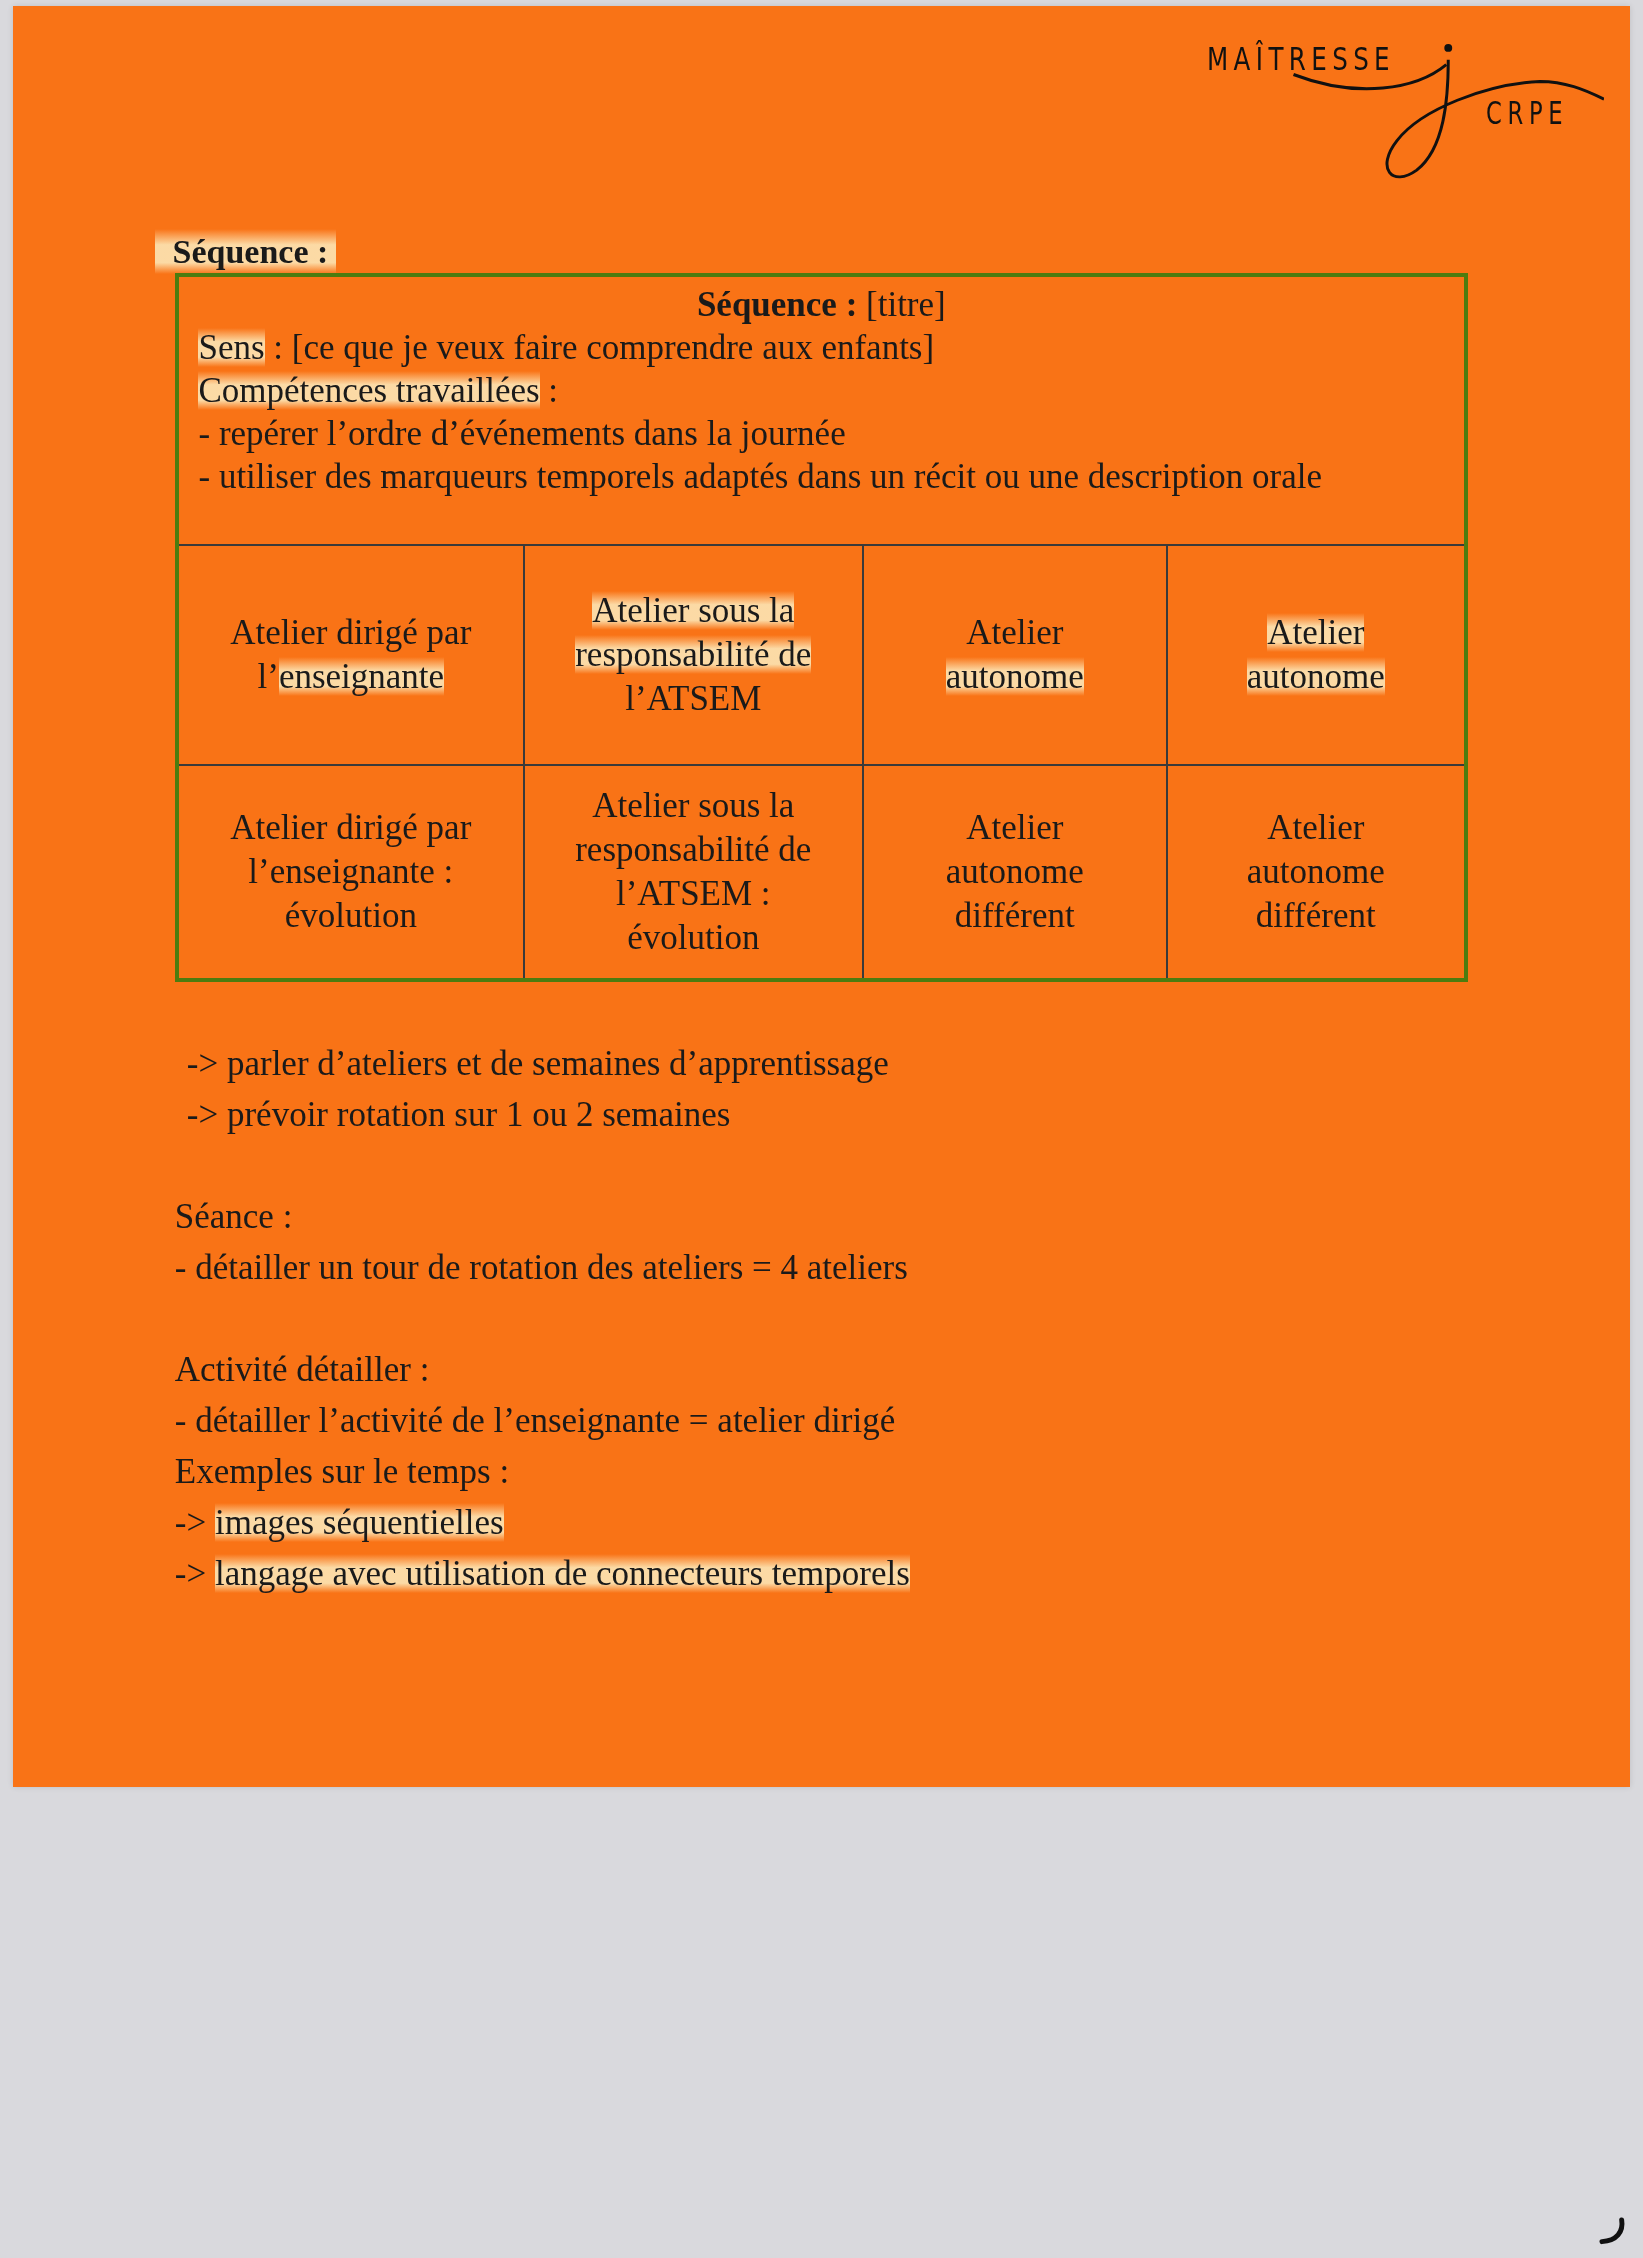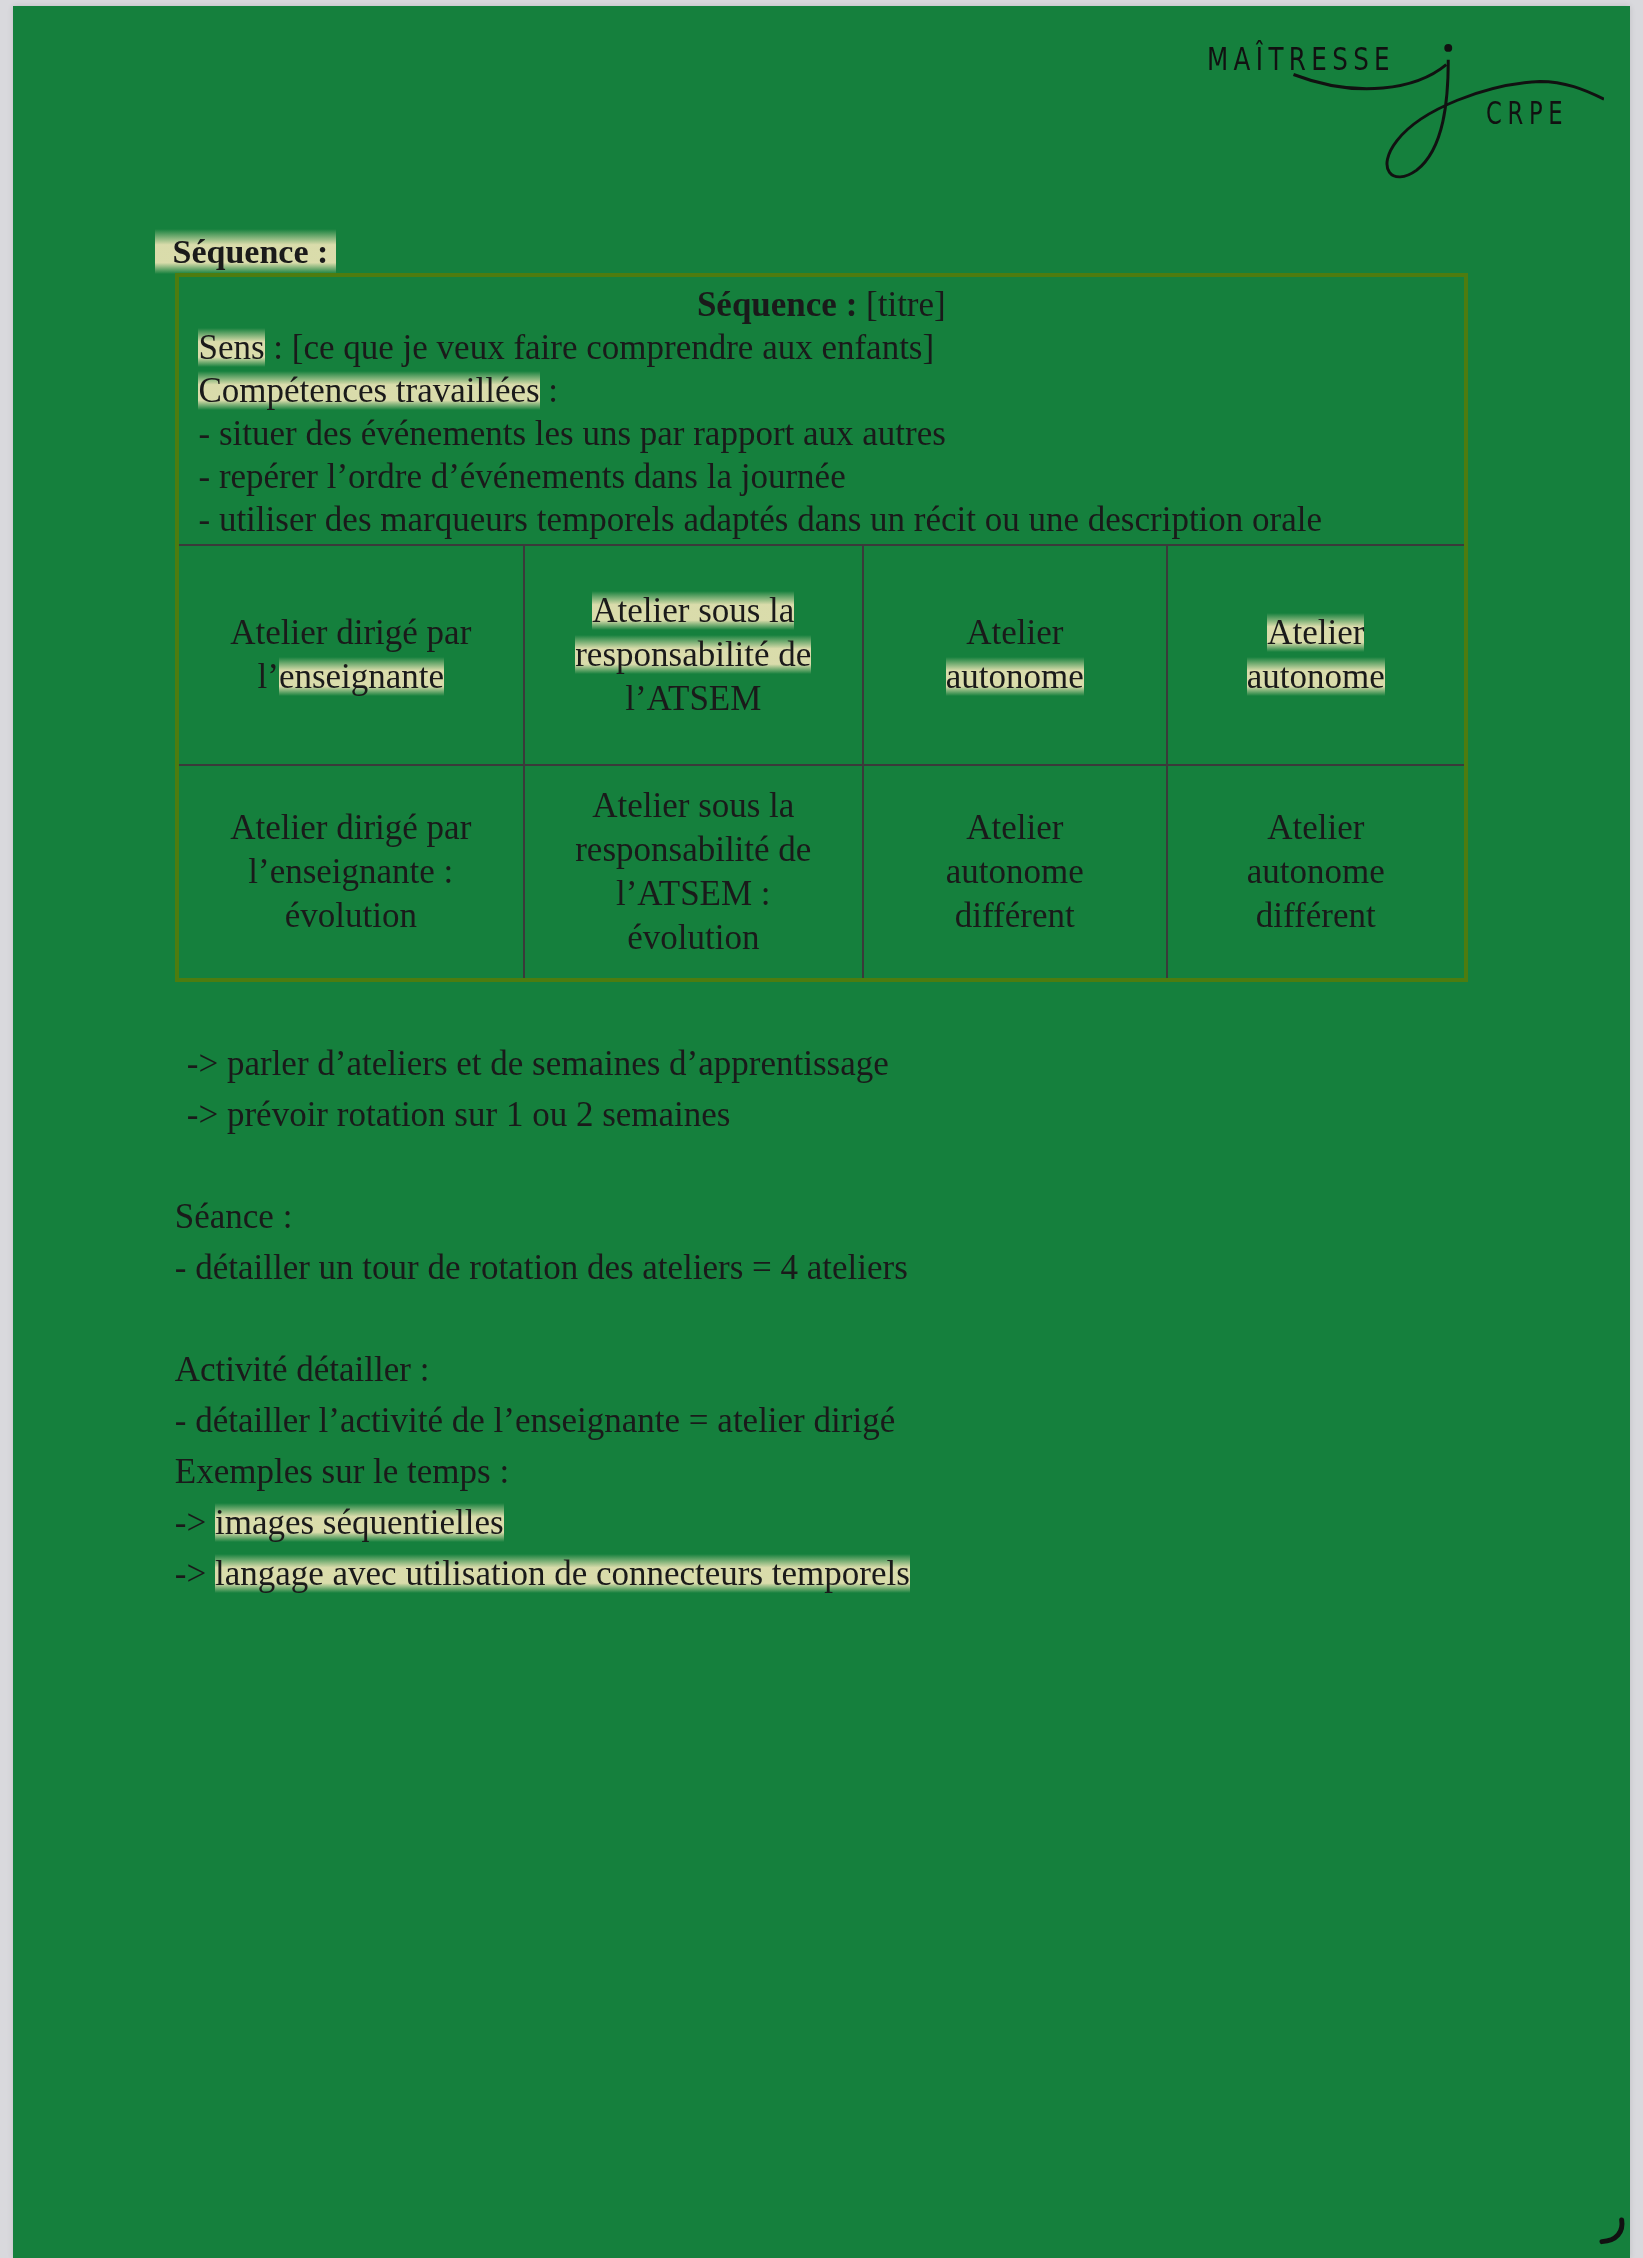--- a/index.html
+++ b/index.html
@@ -4,22 +4,22 @@
 <style>
   html, body { margin: 0; padding: 0; }
   body {
     width: 1643px; height: 2259px;
     background: #d9d9dd;
     position: relative; overflow: hidden;
     font-family: "Liberation Serif", "DejaVu Serif", serif;
     color: #1a1a1a;
   }
   .page {
-    position: absolute; left: 12.8px; top: 5.9px; width: 1617px; height: 2253px;
-    background: #15803d;
+    position: absolute; left: 12.8px; top: 5.9px; width: 1617px; height: 1781px;
+    background: #f97316;
     box-shadow: 0 0 5.9px rgba(0,0,0,0.12);
   }
   .logo { position: absolute; left: 1177px; top: 24.6px; width: 414px; height: 158px; }
   .logo-text-1 {
     position: absolute; left: 17.7px; top: 10.8px;
     font-family: "DejaVu Sans", sans-serif; font-size: 31.5px; letter-spacing: 6.9px;
     font-weight: normal; color: #111;
     transform: scaleX(0.78); transform-origin: left top;
   }
   .logo-text-2 {
@@ -85,21 +85,20 @@
     <div class="logo-text-2">CRPE</div>
   </div>
 
   <div class="h-seq hl" style="left:142px;">Séquence :</div>
 
   <div class="seq-table" style="left:162px; top:267px;">
     <div class="seq-head">
       <div class="title"><b>Séquence :</b><span> [titre]</span></div>
       <div><span class="hl">Sens</span><span> : [ce que je veux faire comprendre aux enfants]</span></div>
       <div><span class="hl">Compétences travaillées</span><span> :</span></div>
-      <div>- situer des événements les uns par rapport aux autres</div>
       <div>- repérer l’ordre d’événements dans la journée</div>
       <div>- utiliser des marqueurs temporels adaptés dans un récit ou une description orale</div>
     </div>
 
     <div class="grid">
 
       <div class="cell">
         <span class="inner">
           <span>Atelier dirigé par</span><br>
           <span>l’</span><span class="hl">enseignante</span>

